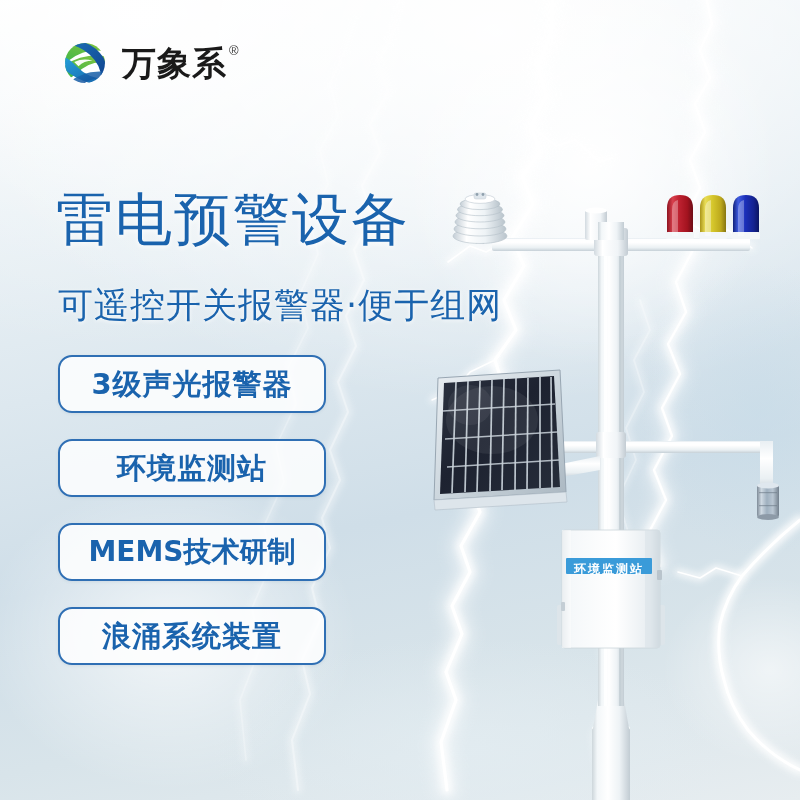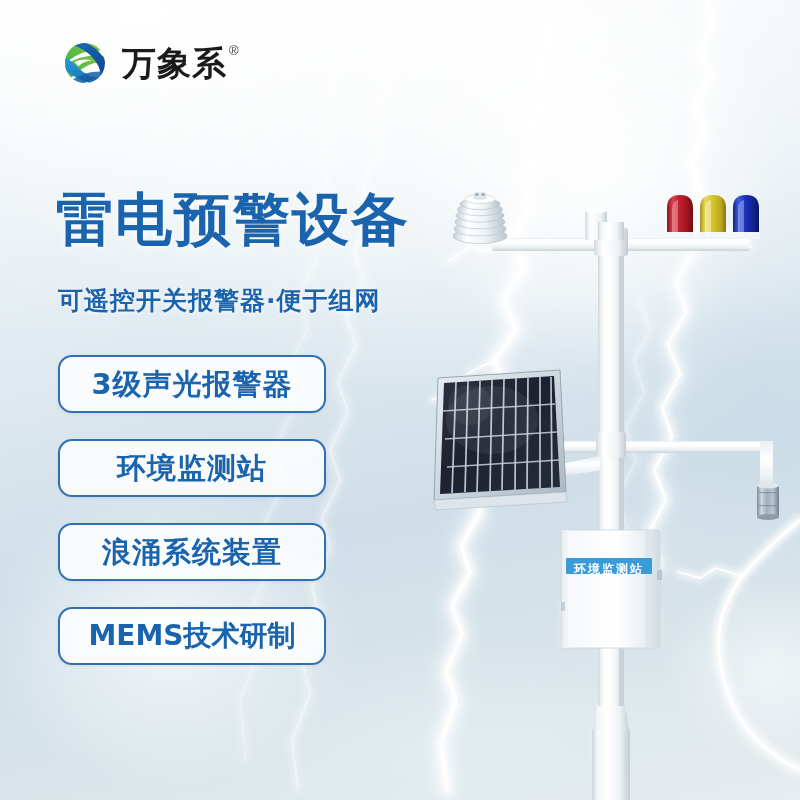--- a/index.html
+++ b/index.html
@@ -50,29 +50,29 @@
     font-family:"DejaVu Sans","Liberation Sans",sans-serif;
     font-size:34px; font-weight:700; color:#1a1a1a; letter-spacing:1px; line-height:1;
   }
   .logo-type .reg{
     font-size:13px; color:#3a3a3a; margin-left:2px; margin-top:-2px; line-height:1;
   }
 
   .headline{
     position:absolute; left:56px; top:189px;
     font-family:"DejaVu Sans","Liberation Sans",sans-serif;
-    font-size:57px; font-weight:700; letter-spacing:2px; line-height:1.06;
+    font-size:57px; font-weight:400; letter-spacing:2px; line-height:1.06;
     color:#1a63ad;
     text-shadow:0 2px 5px rgba(255,255,255,0.85), 0 0 1px rgba(255,255,255,0.9);
     white-space:nowrap;
   }
   .subhead{
     position:absolute; left:58px; top:288px;
     font-family:"DejaVu Sans","Liberation Sans",sans-serif;
-    font-size:25px; font-weight:700; letter-spacing:1px; line-height:1;
+    font-size:35px; font-weight:400; letter-spacing:1px; line-height:1;
     color:#1a63ad;
     text-shadow:0 1px 4px rgba(255,255,255,0.9);
     white-space:nowrap;
   }
 
   .badges{ position:absolute; left:58px; top:355px; display:flex; flex-direction:column; gap:26px; }
   .badge{
     width:268px; height:58px; border:2px solid #2f6fb4; border-radius:14px;
     background:rgba(255,255,255,0.82);
     display:flex; align-items:center; justify-content:center;
@@ -414,21 +414,21 @@
   <div class="headline">雷电预警设备</div>
   <div class="subhead">可遥控开关报警器·便于组网</div>
 
   <div class="badges">
     <div class="badge">
       <span>3级声光报警器</span>
     </div>
     <div class="badge">
       <span>环境监测站</span>
     </div>
+    <div class="badge wide">
+      <span>MEMS技术研制</span>
+    </div>
     <div class="badge">
       <span>浪涌系统装置</span>
     </div>
-    <div class="badge wide">
-      <span>MEMS技术研制</span>
-    </div>
   </div>
 
 </div>
 
 </body></html>

